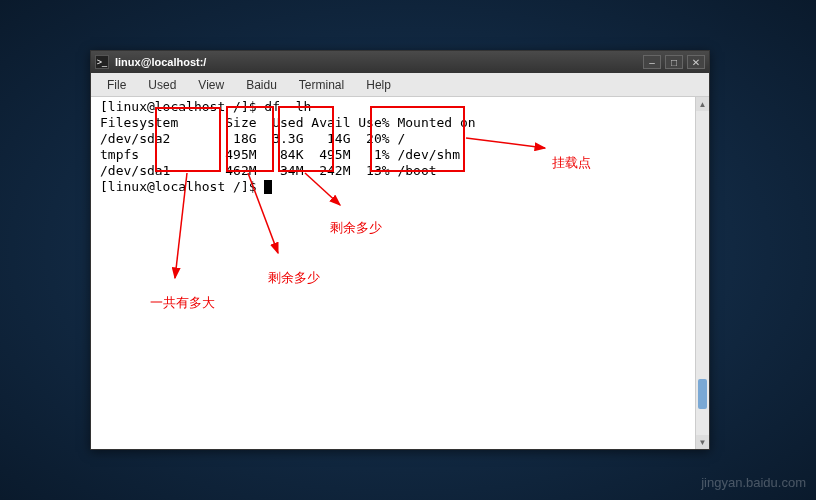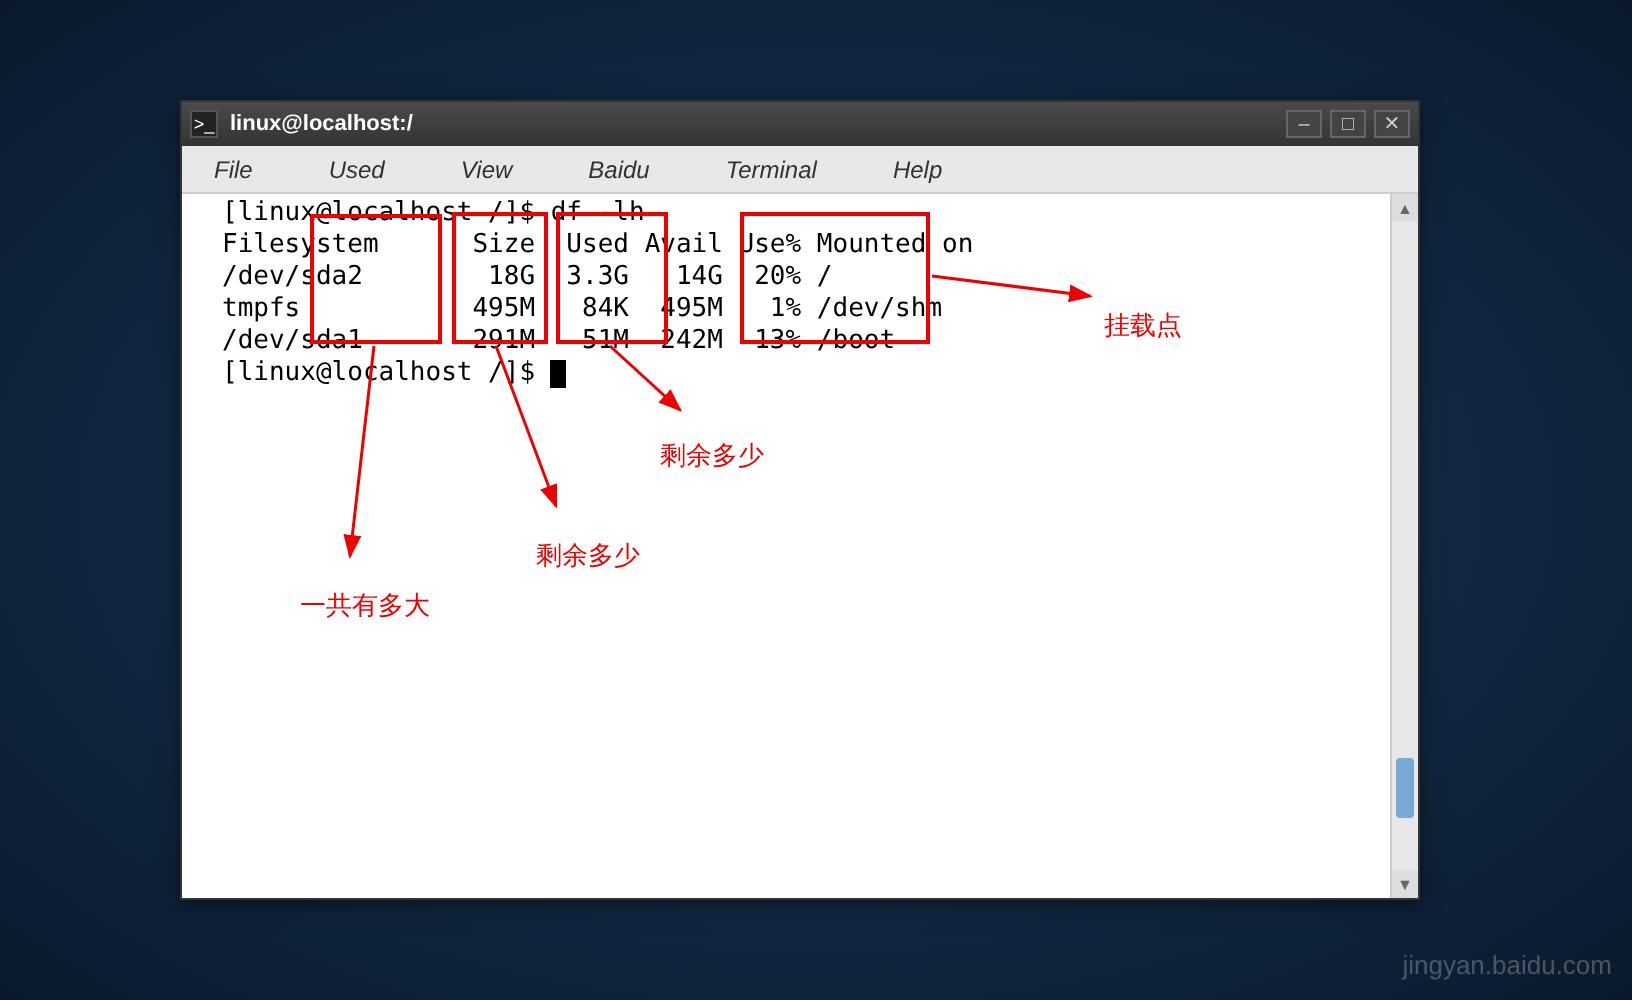--- a/index.html
+++ b/index.html
@@ -62,36 +62,35 @@
       justify-content: center;
       cursor: pointer;
     }
     .menu-bar {
       height: 24px;
       background: #e8e8e8;
       border-bottom: 1px solid #ccc;
       display: flex;
       align-items: center;
       padding: 0 6px;
-      gap: 18px;
-      font-style: italic;
+      gap: 2px;
     }
     .menu-item {
       padding: 2px 10px;
       font-size: 12px;
       color: #333;
       cursor: pointer;
     }
     .terminal-content {
       position: relative;
       height: calc(100% - 46px);
       background: #fff;
       font-family: "DejaVu Sans Mono", monospace;
       font-size: 13px;
-      padding: 2px 20px;
+      padding: 2px 9px;
       overflow: hidden;
     }
     .terminal-line {
       white-space: pre;
       line-height: 16px;
       color: #000;
     }
     .cursor {
       display: inline-block;
       width: 8px;
@@ -181,21 +180,21 @@
     <div class="menu-item">View</div>
     <div class="menu-item">Baidu</div>
     <div class="menu-item">Terminal</div>
     <div class="menu-item">Help</div>
   </div>
   <div class="terminal-content">
     <div class="terminal-line">[linux@localhost /]$ df -lh</div>
     <div class="terminal-line">Filesystem      Size  Used Avail Use% Mounted on</div>
     <div class="terminal-line">/dev/sda2        18G  3.3G   14G  20% /</div>
     <div class="terminal-line">tmpfs           495M   84K  495M   1% /dev/shm</div>
-    <div class="terminal-line">/dev/sda1       291M   51M  242M  13% /boot</div>
+    <div class="terminal-line">/dev/sda1       462M   34M  242M  13% /boot</div>
     <div class="terminal-line"><span>[linux@localhost /]$ </span><span class="cursor"></span></div>
   </div>
   <div class="scrollbar">
     <div class="scroll-arrow">▲</div>
     <div class="scroll-thumb"></div>
     <div class="scroll-arrow" style="position:absolute;bottom:0;left:0;right:0">▼</div>
   </div>
 </div>
 
 <div class="red-box box-size"></div>

